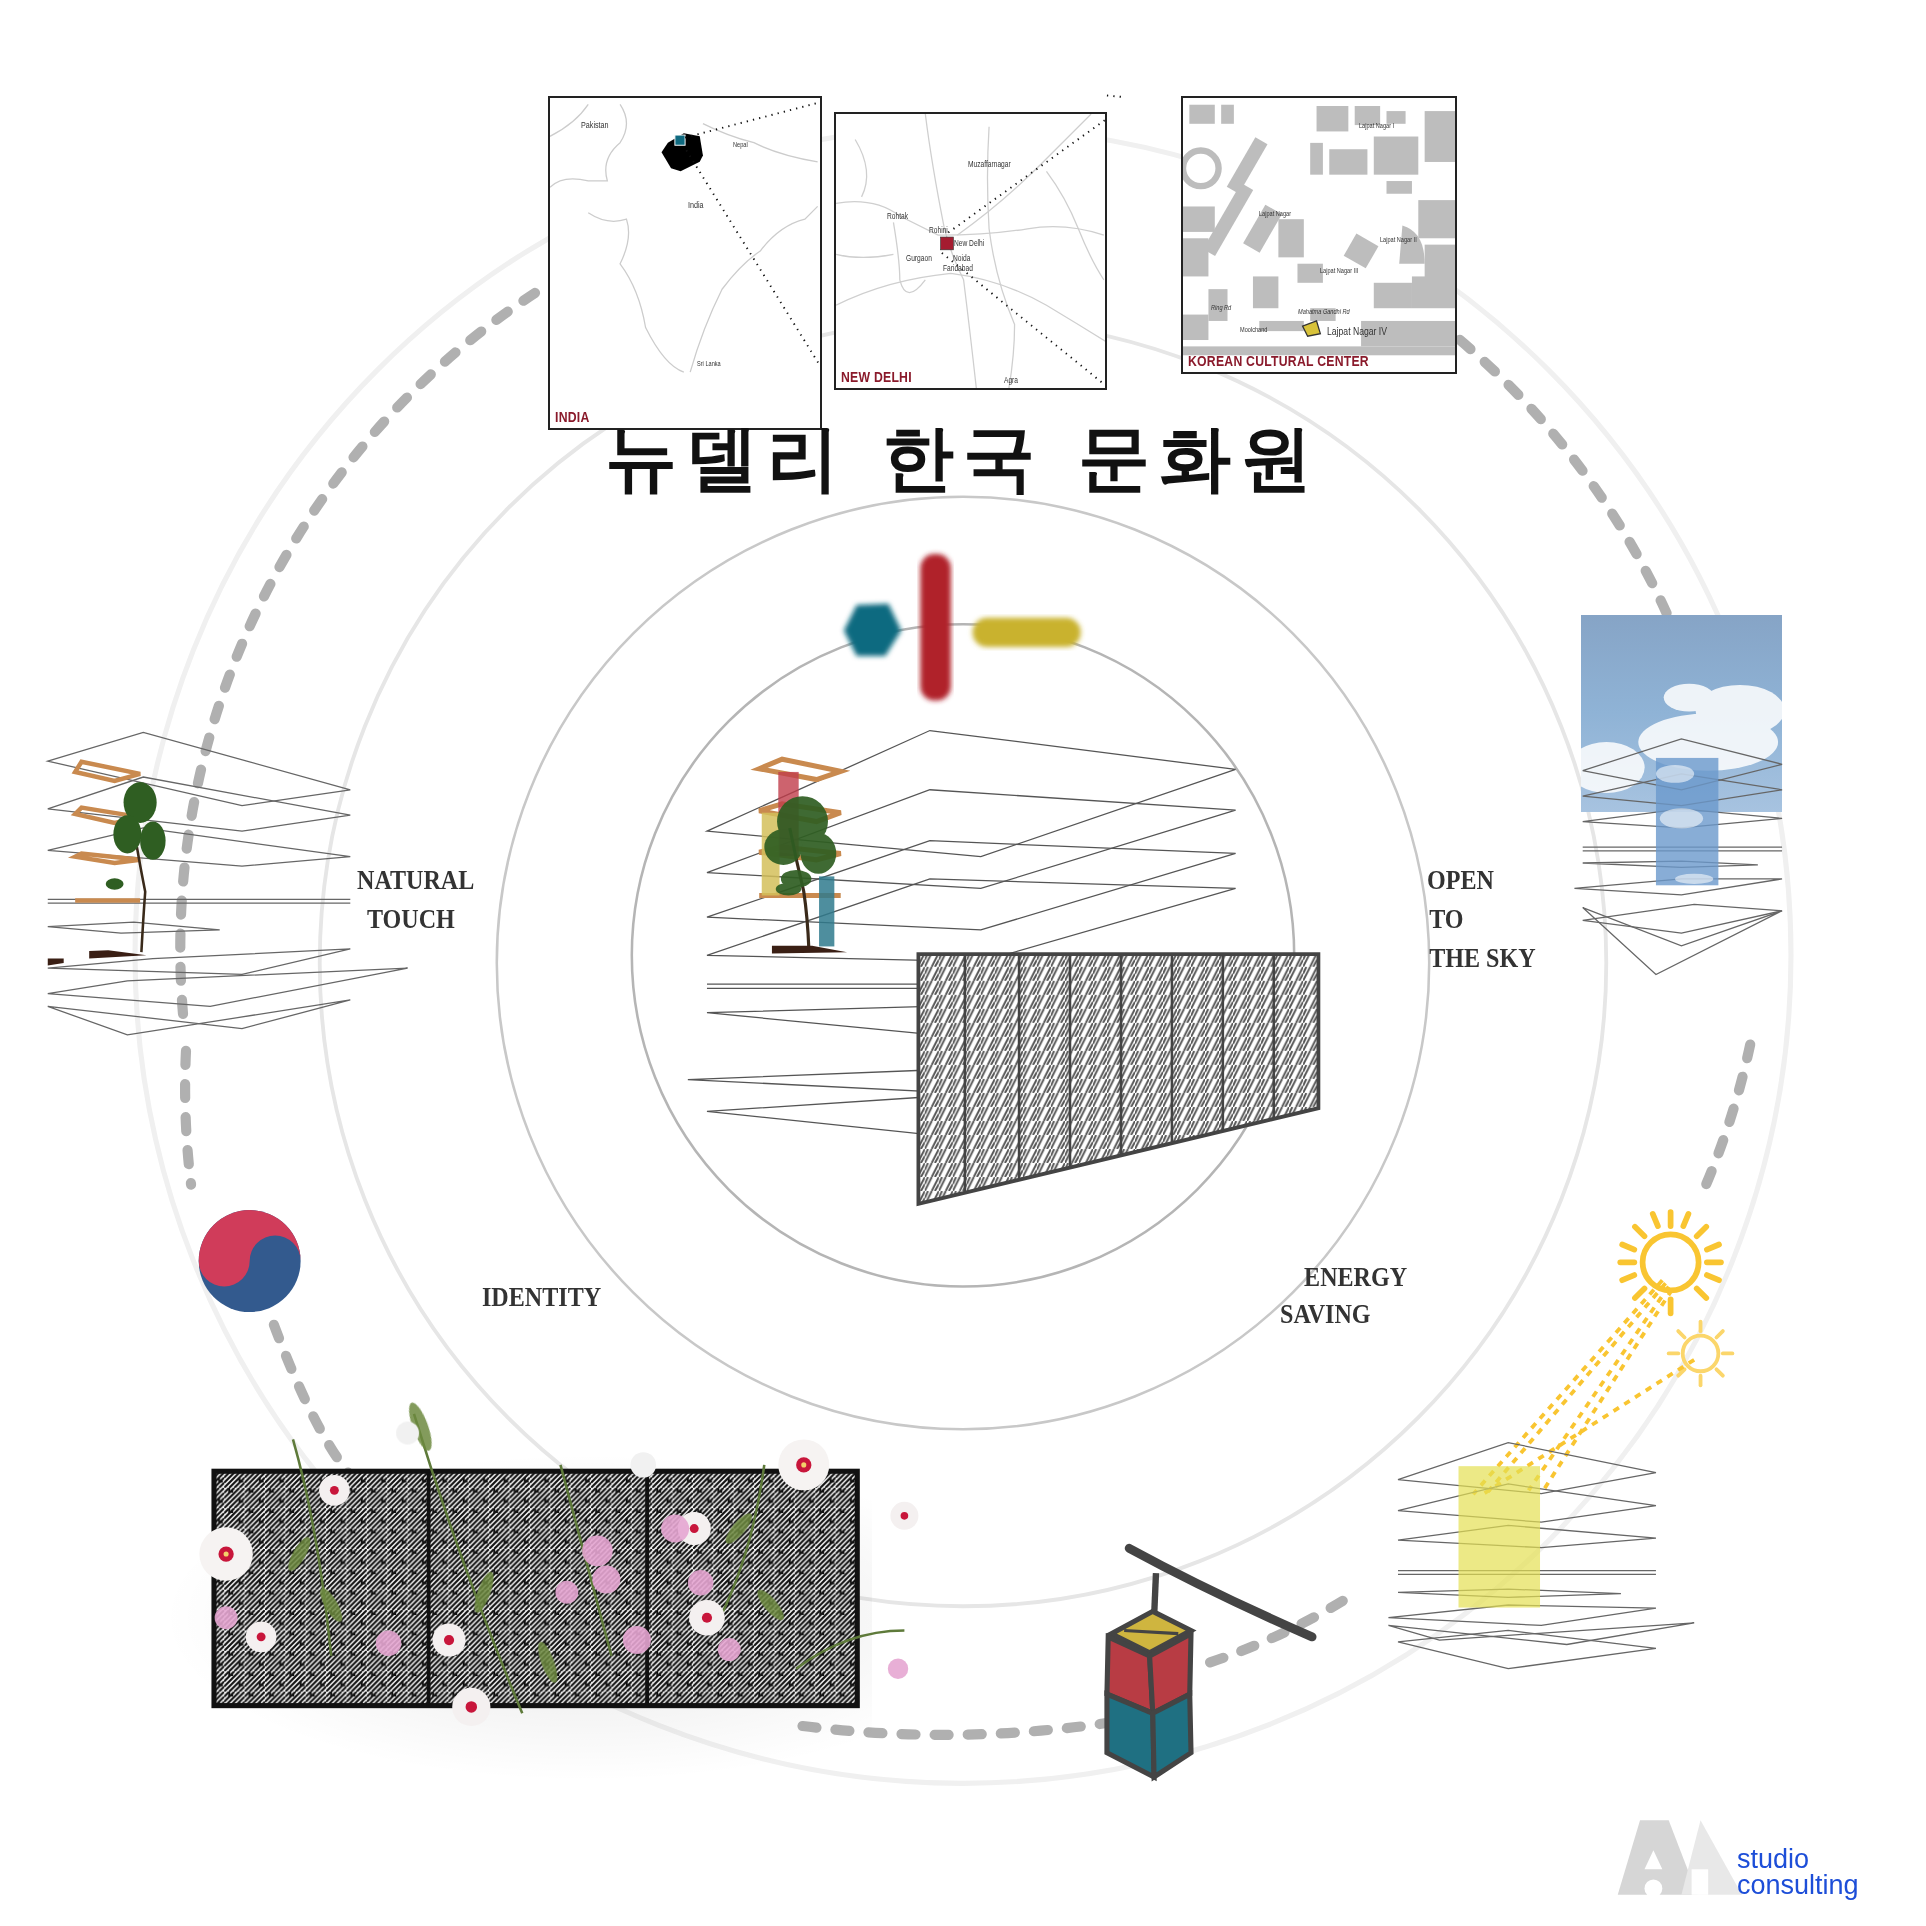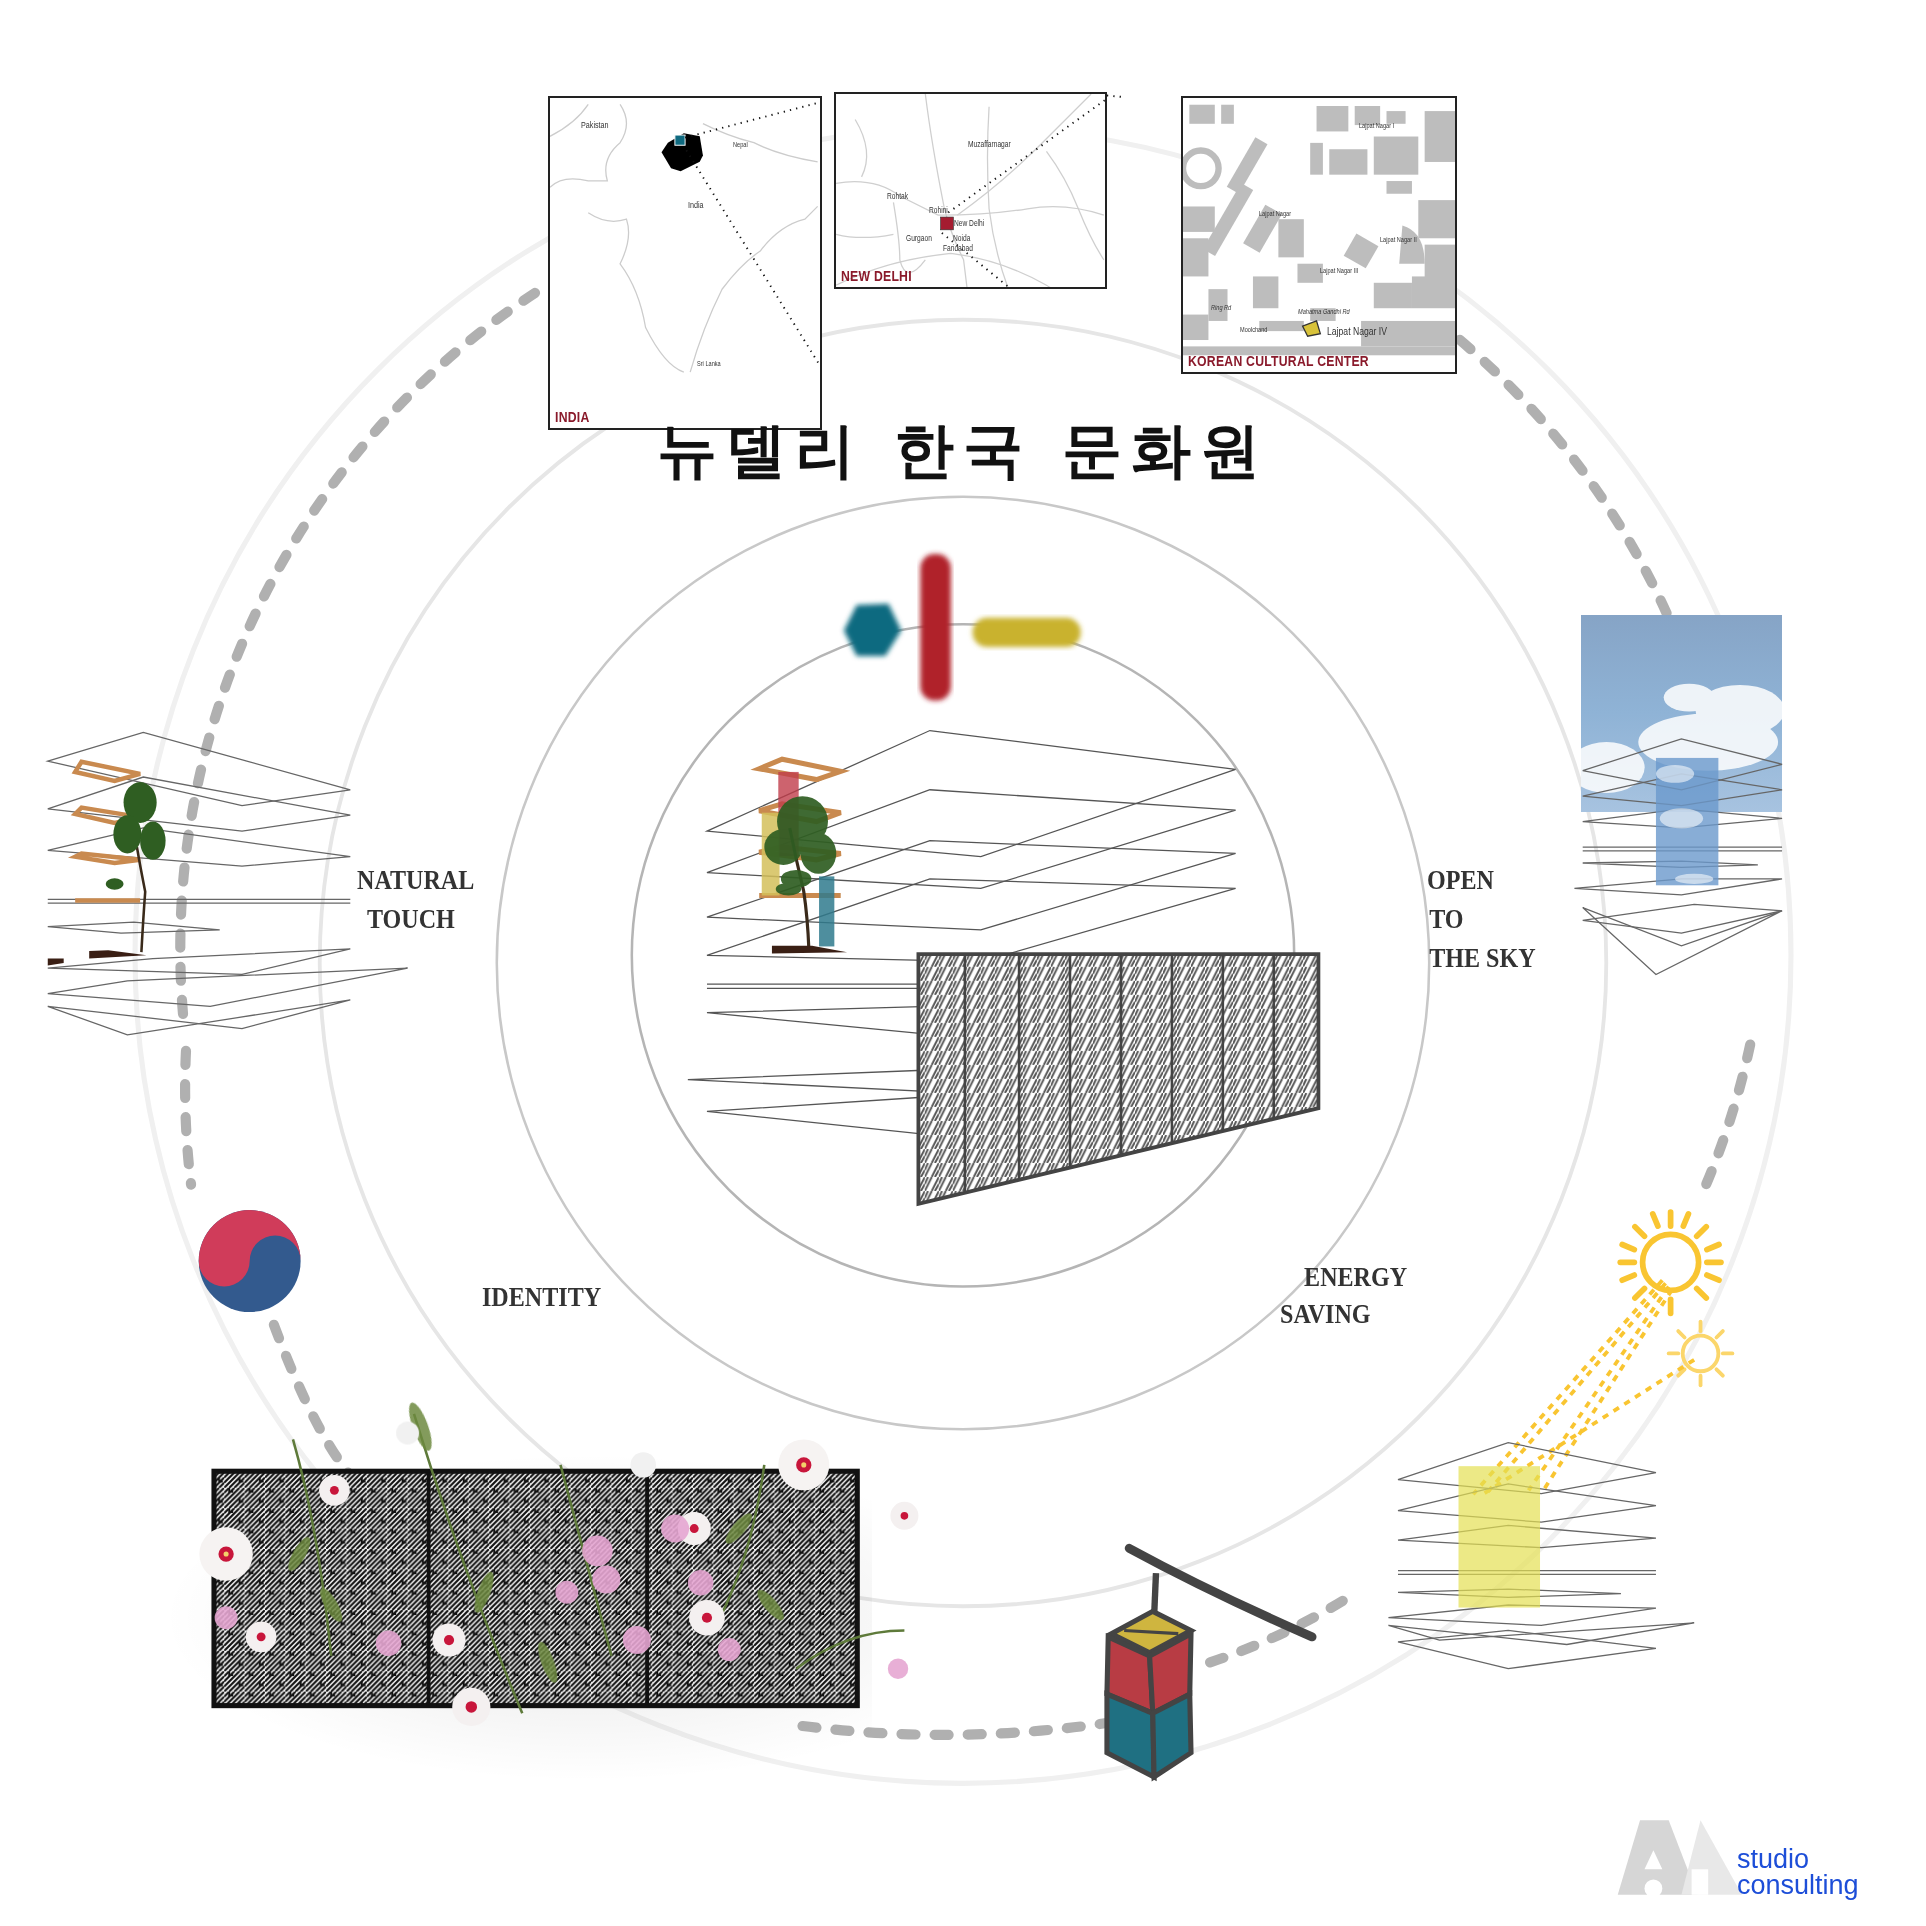--- a/index.html
+++ b/index.html
@@ -2,21 +2,21 @@
 <html style="font-size:10.2px"><head>
 <meta charset="utf-8">
 <style>
   html, body { margin:0; padding:0; background:#ffffff; }
   body { width:1926px; height:1926px; position:relative; overflow:hidden; font-family:"DejaVu Sans", sans-serif; }
   .abs { position:absolute; }
   svg.layer { position:absolute; left:0; top:0; }
   .map-box { position:absolute; border:2.5px solid #222; background:#fff; overflow:hidden; box-sizing:border-box; }
   .map-label { position:absolute; left:5.1px; bottom:2.5px; color:#8a1a2b; font-family:"Liberation Sans", sans-serif; font-weight:700; font-size:15.3px; letter-spacing:0.3px; transform:scaleX(0.8); transform-origin:left bottom; }
   .place { position:absolute; font-family:"Liberation Sans", sans-serif; font-size:8.3px; color:#333; transform:scaleX(0.8); transform-origin:left top; white-space:nowrap; line-height:1.05; }
-  .title-kr { position:absolute; left:0; width:1926px; top:411px; text-align:center; font-family:"DejaVu Sans", sans-serif; font-weight:700; font-size:60px; color:#111; letter-spacing:9px; }
+  .title-kr { position:absolute; left:0; width:1926px; top:411px; text-align:center; font-family:"DejaVu Sans", sans-serif; font-weight:700; font-size:72px; color:#111; letter-spacing:9px; }
   .concept { position:absolute; font-family:"Liberation Serif", serif; font-weight:700; color:#333; font-size:28px; line-height:39px; transform:scaleX(0.86); transform-origin:left top; white-space:nowrap; }
   .logo-text { position:absolute; font-family:"Liberation Sans", sans-serif; color:#1d4ed8; font-size:27px; line-height:25.5px; }
 </style>
 </head>
 <body>
 
 <svg class="layer" width="1926" height="1926" viewBox="0 0 3024 3024">
   <circle cx="1512" cy="1500" r="1300" fill="none" stroke="#f0f0f0" stroke-width="8"></circle>
   <circle cx="1512" cy="1512" r="1010" fill="none" stroke="#e6e6e6" stroke-width="6"></circle>
   <circle cx="1512" cy="1512" r="732" fill="none" stroke="#c8c8c8" stroke-width="4"></circle>
@@ -41,21 +41,21 @@
     <path d="M 212 62 L 430 5" stroke="#111" stroke-width="3" stroke-dasharray="2 8" fill="none"></path>
     <path d="M 214 82 L 430 430" stroke="#111" stroke-width="3" stroke-dasharray="2 8" fill="none"></path>
   </svg>
   <span class="place" style="left:31px;top:23px;font-size:9px;">Pakistan</span>
   <span class="place" style="left:183px;top:43px;font-size:7px;">Nepal</span>
   <span class="place" style="left:138px;top:103px;font-size:9px;">India</span>
   <span class="place" style="left:147px;top:262px;font-size:7px;">Sri Lanka</span>
   <span class="map-label">INDIA</span>
 </div>
 
-<div class="map-box" style="left:834px;top:92px;width:273px;height:197px;">
+<div class="map-box" style="left:834px;top:112px;width:273px;height:278px;">
   <svg width="273" height="278" style="position:absolute;left:0;top:0" viewBox="0 0 428 436">
     <g fill="none" stroke="#cfcfcf" stroke-width="2">
       <path d="M 0 140 Q 60 130 100 160 Q 140 180 160 190 Q 240 190 300 180 Q 360 170 420 190"></path>
       <path d="M 140 0 Q 150 80 170 180 Q 180 220 200 260 Q 210 340 220 430"></path>
       <path d="M 240 20 Q 235 100 240 180 Q 250 260 280 330 Q 280 380 270 436"></path>
       <path d="M 0 300 Q 80 260 180 250 Q 260 260 330 300 Q 380 330 428 360"></path>
       <path d="M 90 170 Q 100 230 100 260 Q 110 300 140 260"></path>
       <path d="M 190 190 Q 260 140 320 80 Q 360 40 400 0"></path>
       <path d="M 0 220 Q 40 230 90 220"></path>
       <path d="M 30 40 Q 60 90 40 130"></path>

